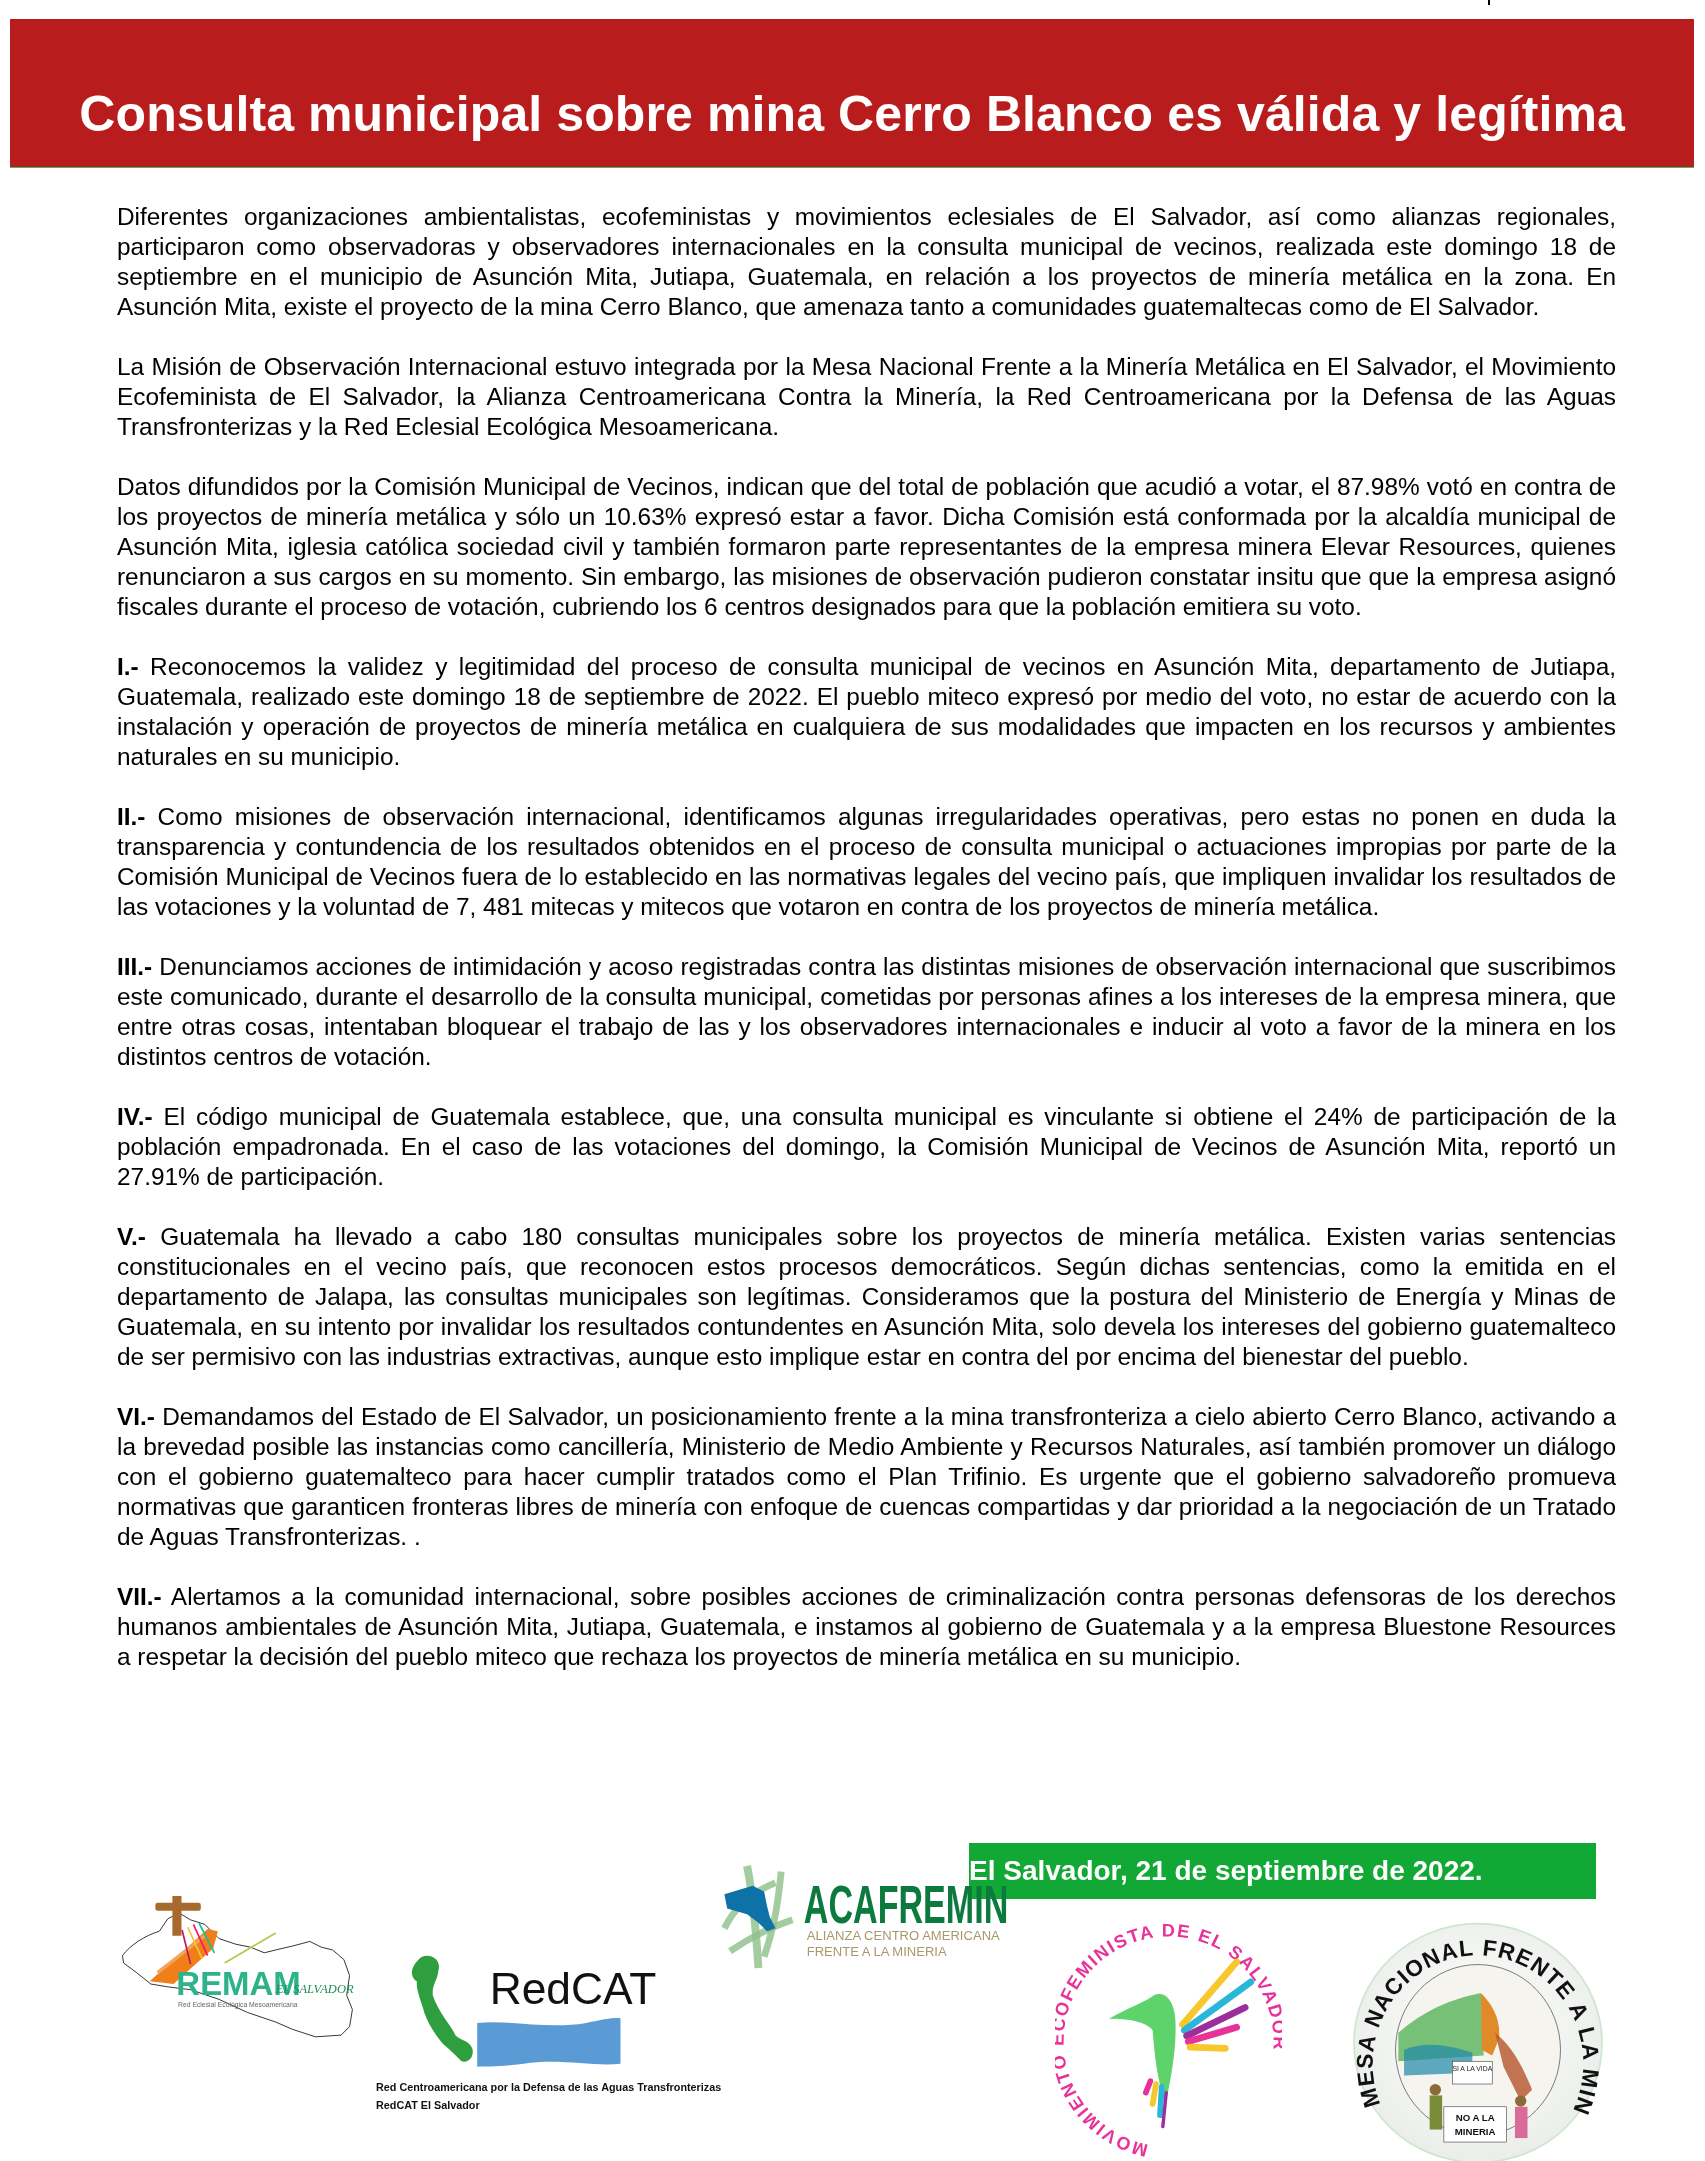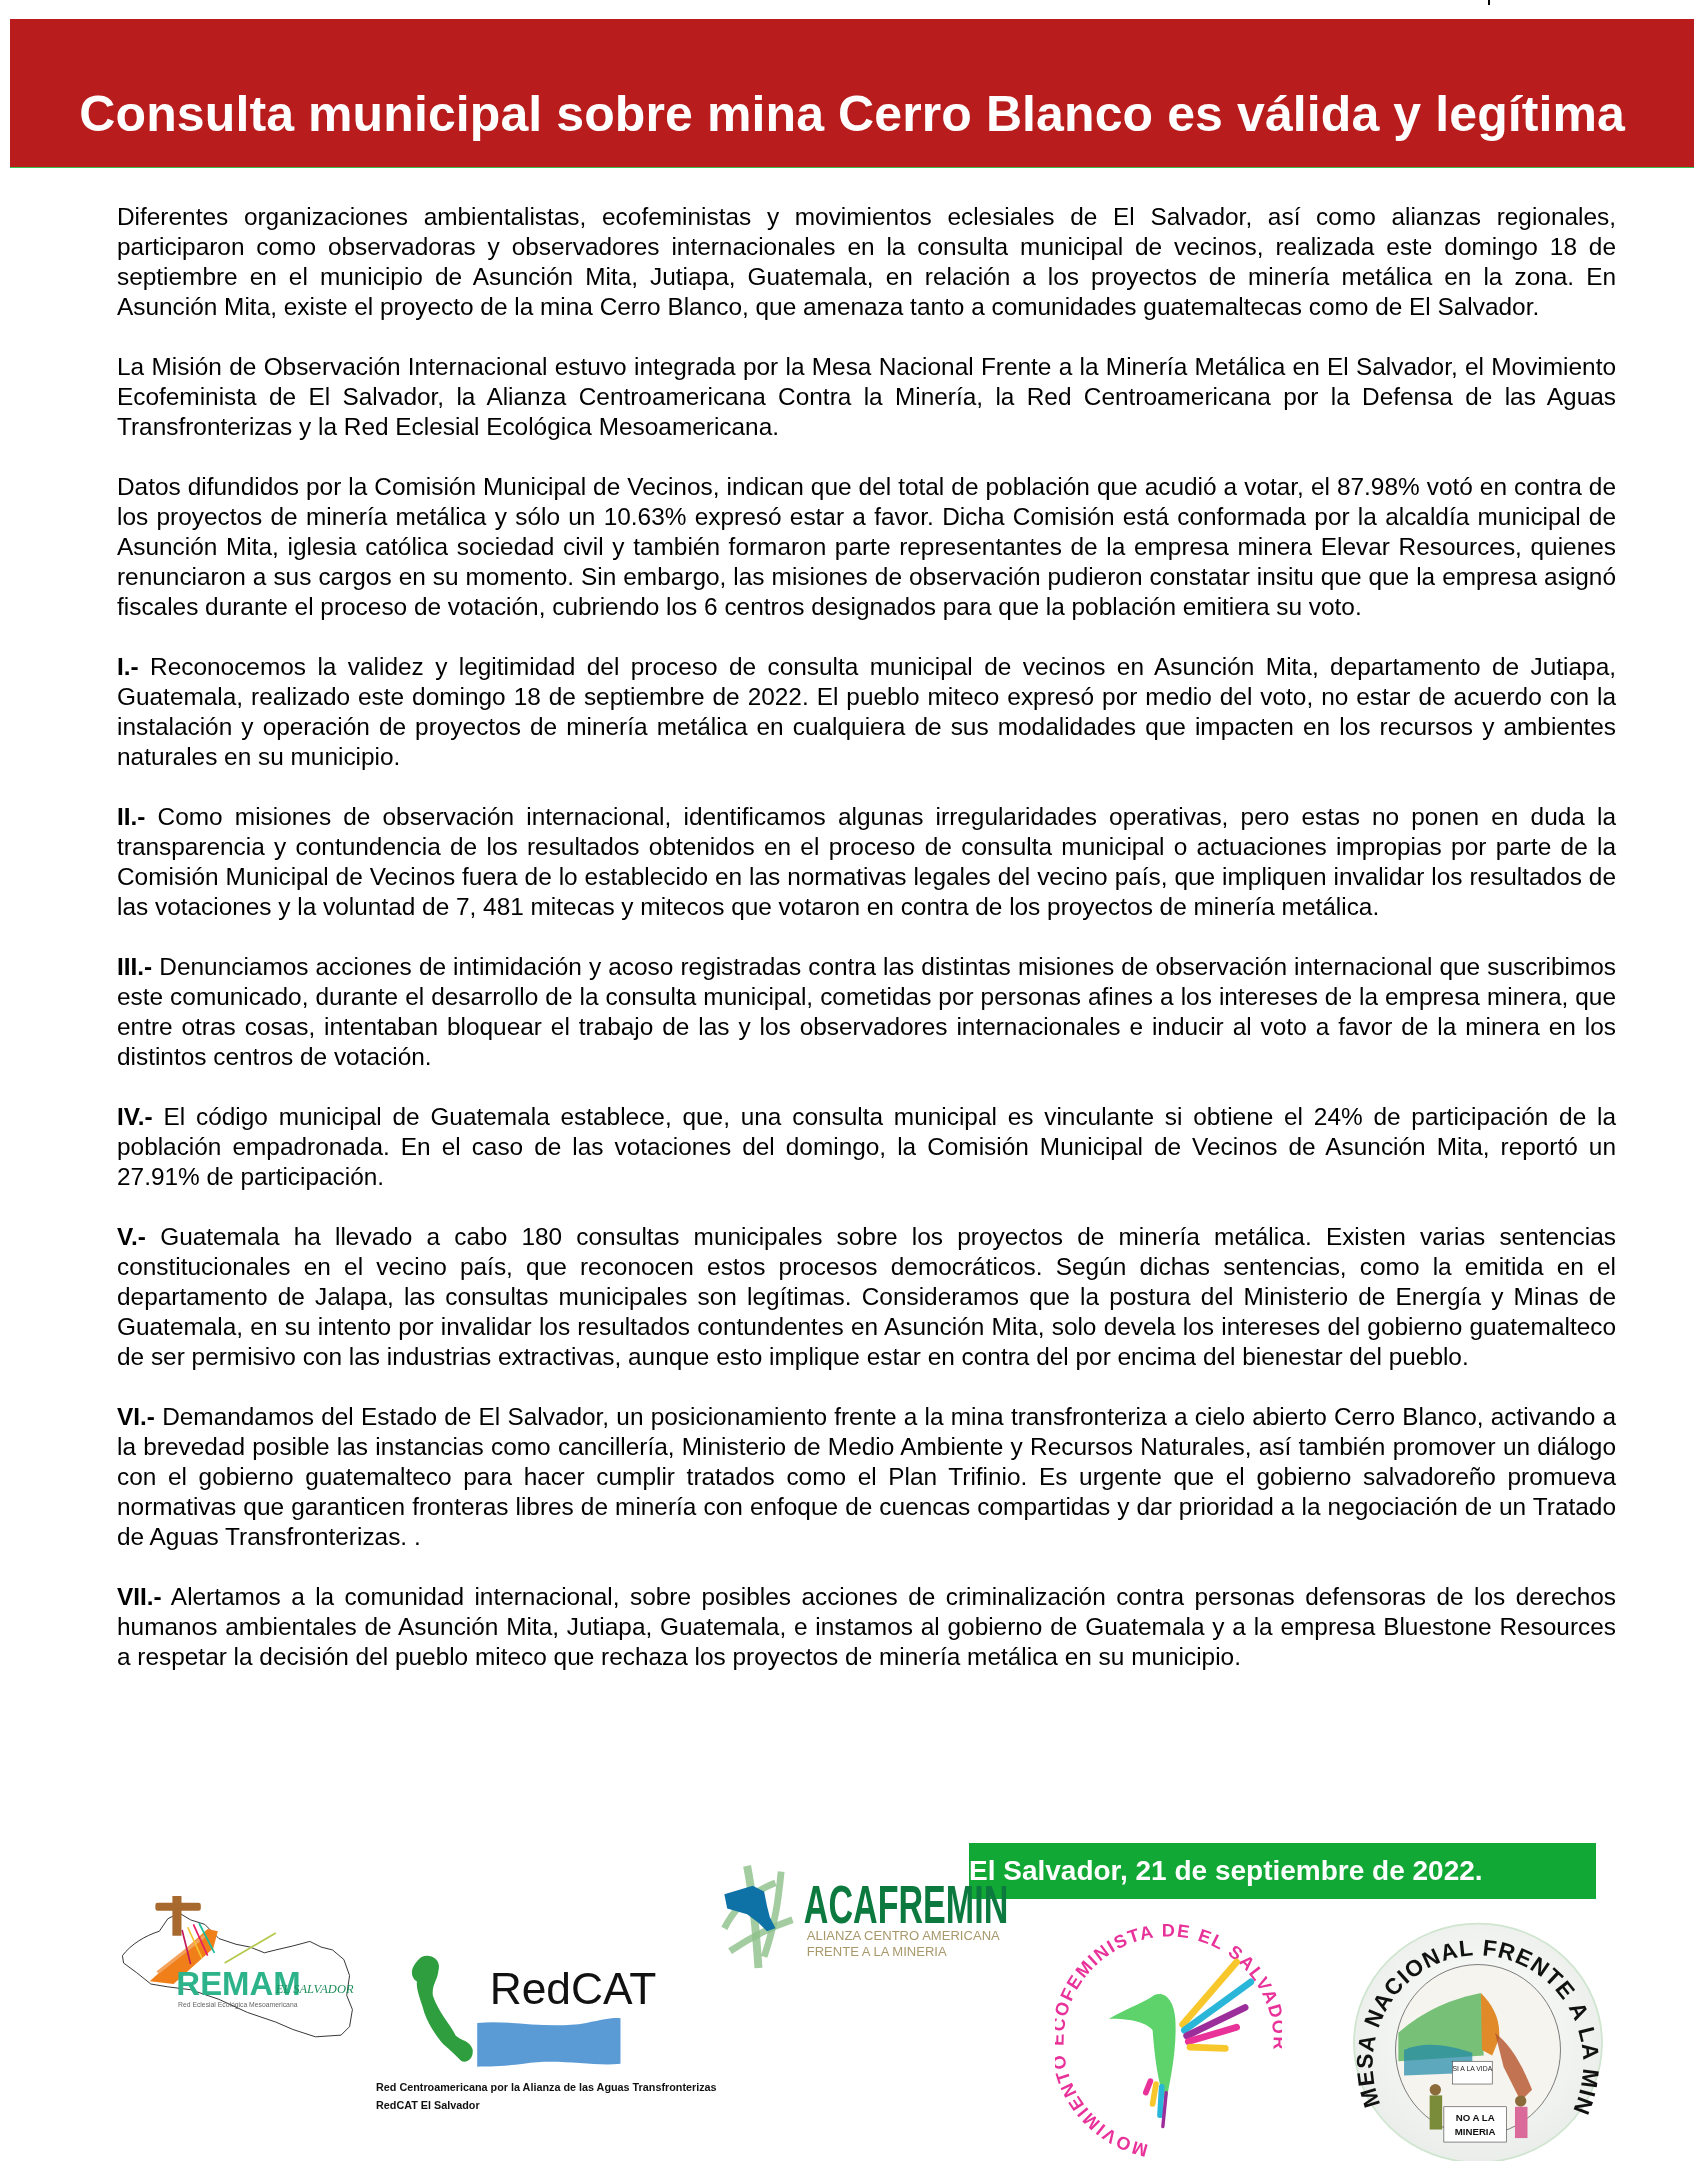--- a/index.html
+++ b/index.html
@@ -56,21 +56,21 @@
     <text x="128" y="195" font-family="Liberation Sans, sans-serif" font-size="12" fill="#666">Red Eclesial Ecológica Mesoamericana</text>
   </svg>
 </div>
 
 <div class="logo" style="left:376px; top:1950px; width:307px; height:176px;">
   <svg width="307" height="131" viewBox="0 0 540 230">
     <path d="M80,12 C95,5 115,15 110,35 C108,55 98,60 100,80 C110,110 130,130 140,150 C150,160 165,158 170,175 C172,190 160,200 150,195 C140,185 130,175 118,165 C105,150 92,130 85,110 C80,90 70,70 72,55 C60,48 58,30 80,12 Z" fill="#2E9E3F"></path>
     <text x="200" y="95" font-family="Liberation Sans, sans-serif" font-size="78" fill="#111">RedCAT</text>
     <path d="M178,128 C240,122 300,140 370,128 C400,122 420,118 430,120 L430,200 C380,205 320,190 260,200 C220,205 195,205 178,205 Z" fill="#5B9BD5"></path>
   </svg>
-  <div class="logo-caption" style="left:0; top:131px; width:307px; text-align:center; font-size:10.8px; font-weight:bold; color:#111;">Red Centroamericana por la Alianza de las Aguas Transfronterizas</div>
+  <div class="logo-caption" style="left:0; top:131px; width:307px; text-align:center; font-size:10.8px; font-weight:bold; color:#111;">Red Centroamericana por la Defensa de las Aguas Transfronterizas</div>
   <div class="logo-caption" style="left:0; top:149px; width:307px; font-size:10.8px; font-weight:bold; color:#111;">RedCAT El Salvador</div>
 </div>
 
 <div class="logo" style="left:713px; top:1860px; width:301px; height:114px;">
   <svg width="301" height="114" viewBox="0 0 530 200">
     <path d="M60,10 C70,60 75,110 80,190" stroke="#8DBF8A" stroke-width="14" fill="none" opacity="0.8"></path>
     <path d="M20,120 C40,80 70,55 110,40" stroke="#8DBF8A" stroke-width="12" fill="none" opacity="0.8"></path>
     <path d="M30,160 C60,140 95,120 140,105" stroke="#8DBF8A" stroke-width="12" fill="none" opacity="0.8"></path>
     <path d="M120,20 C115,70 110,110 90,170" stroke="#8DBF8A" stroke-width="12" fill="none" opacity="0.8"></path>
     <path d="M20,60 L70,45 L90,55 L95,80 L100,100 L110,120 L95,125 L80,110 L60,95 L25,85 Z" fill="#0F72A6"></path>

